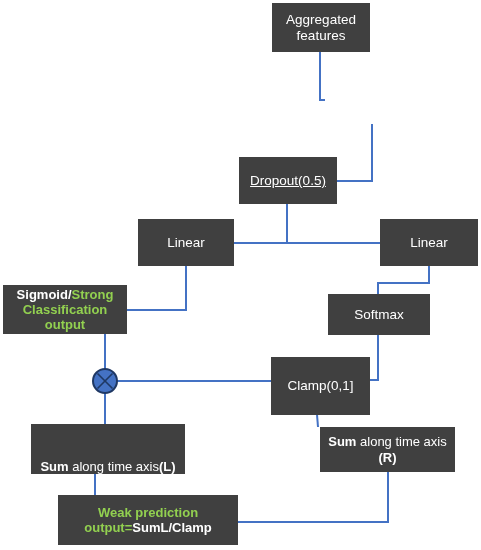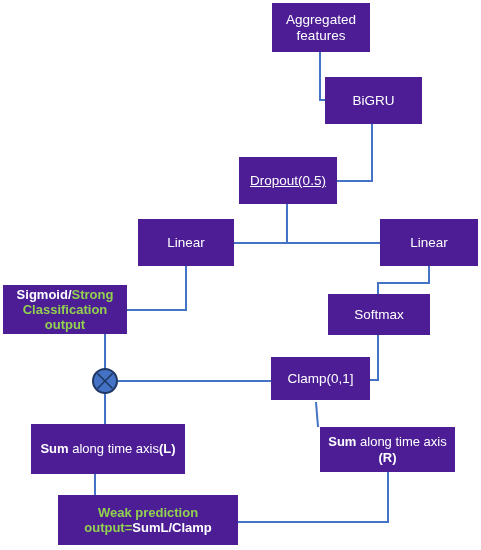--- a/index.html
+++ b/index.html
@@ -18,21 +18,21 @@
   #edges {
     position: absolute;
     left: 0;
     top: 0;
     width: 481px;
     height: 550px;
     pointer-events: none;
   }
   .node {
     position: absolute;
-    background: #4c1d95;
+    background: #404040;
     color: #ffffff;
     display: flex;
     align-items: center;
     justify-content: center;
     text-align: center;
     line-height: 1.18;
     box-sizing: border-box;
     z-index: 2;
     padding: 0 3px;
   }
@@ -42,22 +42,22 @@
   .b { font-weight: bold; }
 
   
   #n-aggregated { left: 272px; top: 3px;   width: 98px;  height: 49px; font-size: 13.5px; }
   #n-bigru      { left: 325px; top: 77px;  width: 97px;  height: 47px; font-size: 13.5px; }
   #n-dropout    { left: 239px; top: 157px; width: 98px;  height: 47px; font-size: 13.5px; text-decoration: underline; }
   #n-linear-l   { left: 138px; top: 219px; width: 96px;  height: 47px; font-size: 13.5px; }
   #n-linear-r   { left: 380px; top: 219px; width: 98px;  height: 47px; font-size: 13.5px; }
   #n-sigmoid    { left: 3px;   top: 285px; width: 124px; height: 49px; font-size: 13px; font-weight: bold; }
   #n-softmax    { left: 328px; top: 294px; width: 102px; height: 41px; font-size: 13.5px; }
-  #n-clamp      { left: 271px; top: 357px; width: 99px;  height: 43px; font-size: 13.5px; }
-  #n-suml       { left: 31px;  top: 424px; width: 154px; height: 50px; font-size: 13px; }
+  #n-clamp      { left: 271px; top: 357px; width: 99px;  height: 58px; font-size: 13.5px; }
+  #n-suml       { left: 31px;  top: 424px; width: 154px; height: 50px; font-size: 13px; align-items: flex-end; }
   #n-sumr       { left: 320px; top: 427px; width: 135px; height: 45px; font-size: 13px; }
   #n-weak       { left: 58px;  top: 495px; width: 180px; height: 50px; font-size: 13px; font-weight: bold; }
 </style>
 </head>
 <body>
 
 <div id="canvas">
 
   <svg id="edges" viewBox="0 0 481 550" width="481" height="550">
     <g fill="none" stroke="#4472C4" stroke-width="2">
@@ -95,23 +95,20 @@
       <circle cx="105" cy="381" r="12" fill="#4472C4" stroke="#1F3864" stroke-width="2"></circle>
       <line x1="97.5" y1="373.5" x2="112.5" y2="388.5" stroke="#1F3864" stroke-width="1.6"></line>
       <line x1="112.5" y1="373.5" x2="97.5" y2="388.5" stroke="#1F3864" stroke-width="1.6"></line>
     </g>
   </svg>
 
   <div class="node" id="n-aggregated">
     <span class="txt">Aggregated features</span>
   </div>
 
-  <div class="node" id="n-bigru">
-    <span class="txt">BiGRU</span>
-  </div>
 
   <div class="node" id="n-dropout">
     <span class="txt">Dropout(0.5)</span>
   </div>
 
   <div class="node" id="n-linear-l">
     <span class="txt">Linear</span>
   </div>
 
   <div class="node" id="n-linear-r">

